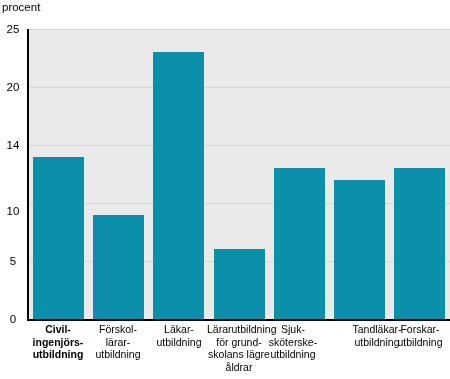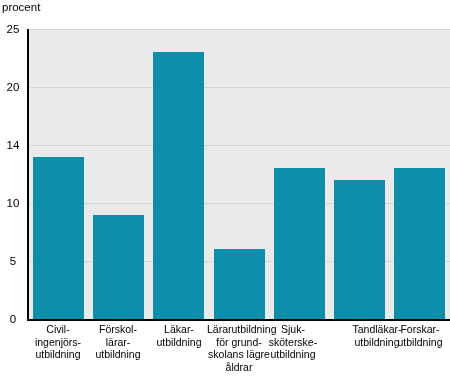--- a/index.html
+++ b/index.html
@@ -137,38 +137,38 @@
         <div class="gridline" style="top: 0px;"></div>
       </div>
   </div>
 
   <div class="y-axis-line"></div>
   <div class="x-axis-line"></div>
 
   <div class="y-ticks">
       <div class="y-tick-label" style="top: 313px;">0</div>
       <div class="y-tick-label" style="top: 255px;">5</div>
-      <div class="y-tick-label" style="top: 197px;">10</div>
+      <div class="y-tick-label" style="top: 205px;">10</div>
       <div class="y-tick-label" style="top: 139px;">14</div>
       <div class="y-tick-label" style="top: 81px; margin-left: 20px;">20</div>
       <div class="y-tick-label" style="top: 23px;">25</div>
     </div>
 
   <div class="bars-layer">
       <div class="bar" title="Civil- ingenjörs- utbildning: 14" style="left: 5px; width: 51px; height: 162px; background: rgb(12, 143, 171);"></div>
       <div class="bar" title="Förskol- lärar- utbildning: 9" style="left: 65px; width: 51px; height: 104px; background: rgb(12, 143, 171);"></div>
       <div class="bar" title="Läkar- utbildning: 23" style="left: 125px; width: 51px; height: 267px; background: rgb(12, 143, 171);"></div>
       <div class="bar" title="Lärarutbildning för grund- skolans lägre åldrar: 6" style="left: 186px; width: 51px; height: 70px; background: rgb(12, 143, 171);"></div>
       <div class="bar" title="Sjuk- sköterske- utbildning: 13" style="left: 246px; width: 51px; height: 151px; background: rgb(12, 143, 171);"></div>
       <div class="bar" title="Tandläkar- utbildning: 12" style="left: 306px; width: 51px; height: 139px; background: rgb(12, 143, 171);"></div>
       <div class="bar" title="Forskar- utbildning: 13" style="left: 366px; width: 51px; height: 151px; background: rgb(12, 143, 171);"></div>
     </div>
 
   <div class="x-labels">
-      <div class="x-label" style="left: -2px; width: 64px;">Civil-
+      <div class="x-label" style="left: -2px; width: 64px; font-weight: bold;">Civil-
 ingenjörs-
 utbildning</div>
       <div class="x-label" style="left: 58px; width: 64px;">Förskol-
 lärar-
 utbildning</div>
       <div class="x-label" style="left: 119px; width: 64px;">Läkar-
 utbildning</div>
       <div class="x-label" style="left: 179px; width: 64px;">Lärarutbildning
 för grund-
 skolans lägre

